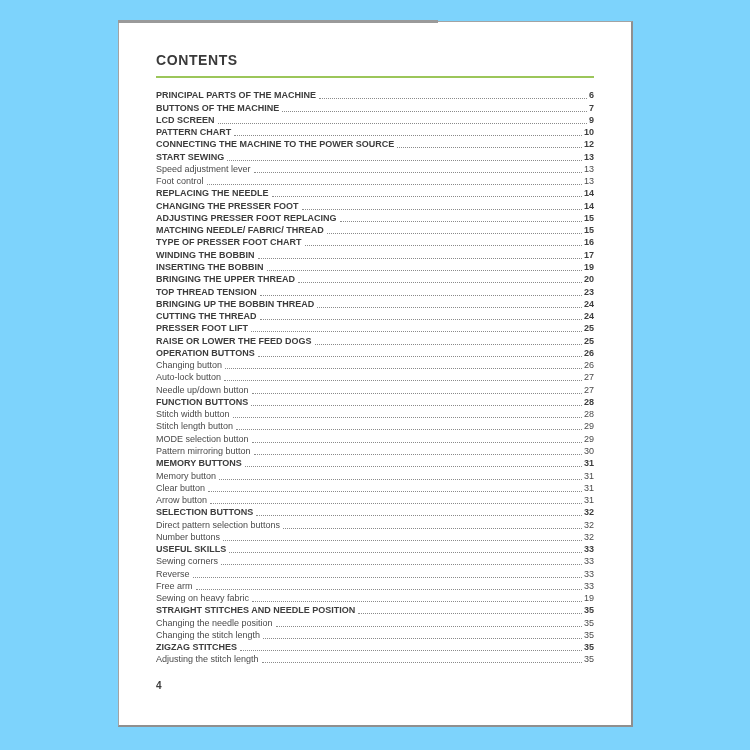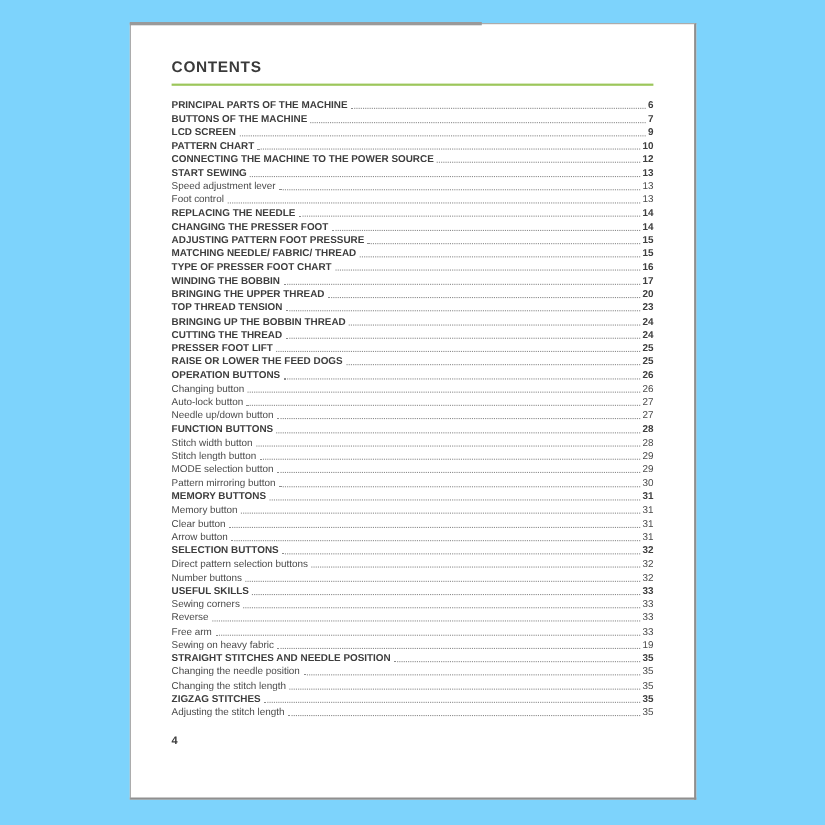--- a/index.html
+++ b/index.html
@@ -131,38 +131,43 @@
     <span class="label">REPLACING THE NEEDLE</span>
     <span class="dots"></span>
     <span class="num">14</span>
   </div>
           <div class="toc-row b">
     <span class="label">CHANGING THE PRESSER FOOT</span>
     <span class="dots"></span>
     <span class="num">14</span>
   </div>
           <div class="toc-row b">
-    <span class="label">ADJUSTING PATTERN FOOT PRESSURE</span>
+    <span class="label">ADJUSTING PRESSER FOOT REPLACING</span>
     <span class="dots"></span>
     <span class="num">15</span>
   </div>
           <div class="toc-row b">
     <span class="label">MATCHING NEEDLE/ FABRIC/ THREAD</span>
     <span class="dots"></span>
     <span class="num">15</span>
   </div>
           <div class="toc-row b">
     <span class="label">TYPE OF PRESSER FOOT CHART</span>
     <span class="dots"></span>
     <span class="num">16</span>
   </div>
           <div class="toc-row b">
     <span class="label">WINDING THE BOBBIN</span>
     <span class="dots"></span>
     <span class="num">17</span>
+  </div>
+          <div class="toc-row b">
+    <span class="label">INSERTING THE BOBBIN</span>
+    <span class="dots"></span>
+    <span class="num">19</span>
   </div>
           <div class="toc-row b">
     <span class="label">BRINGING THE UPPER THREAD</span>
     <span class="dots"></span>
     <span class="num">20</span>
   </div>
           <div class="toc-row b">
     <span class="label">TOP THREAD TENSION</span>
     <span class="dots"></span>
     <span class="num">23</span>

